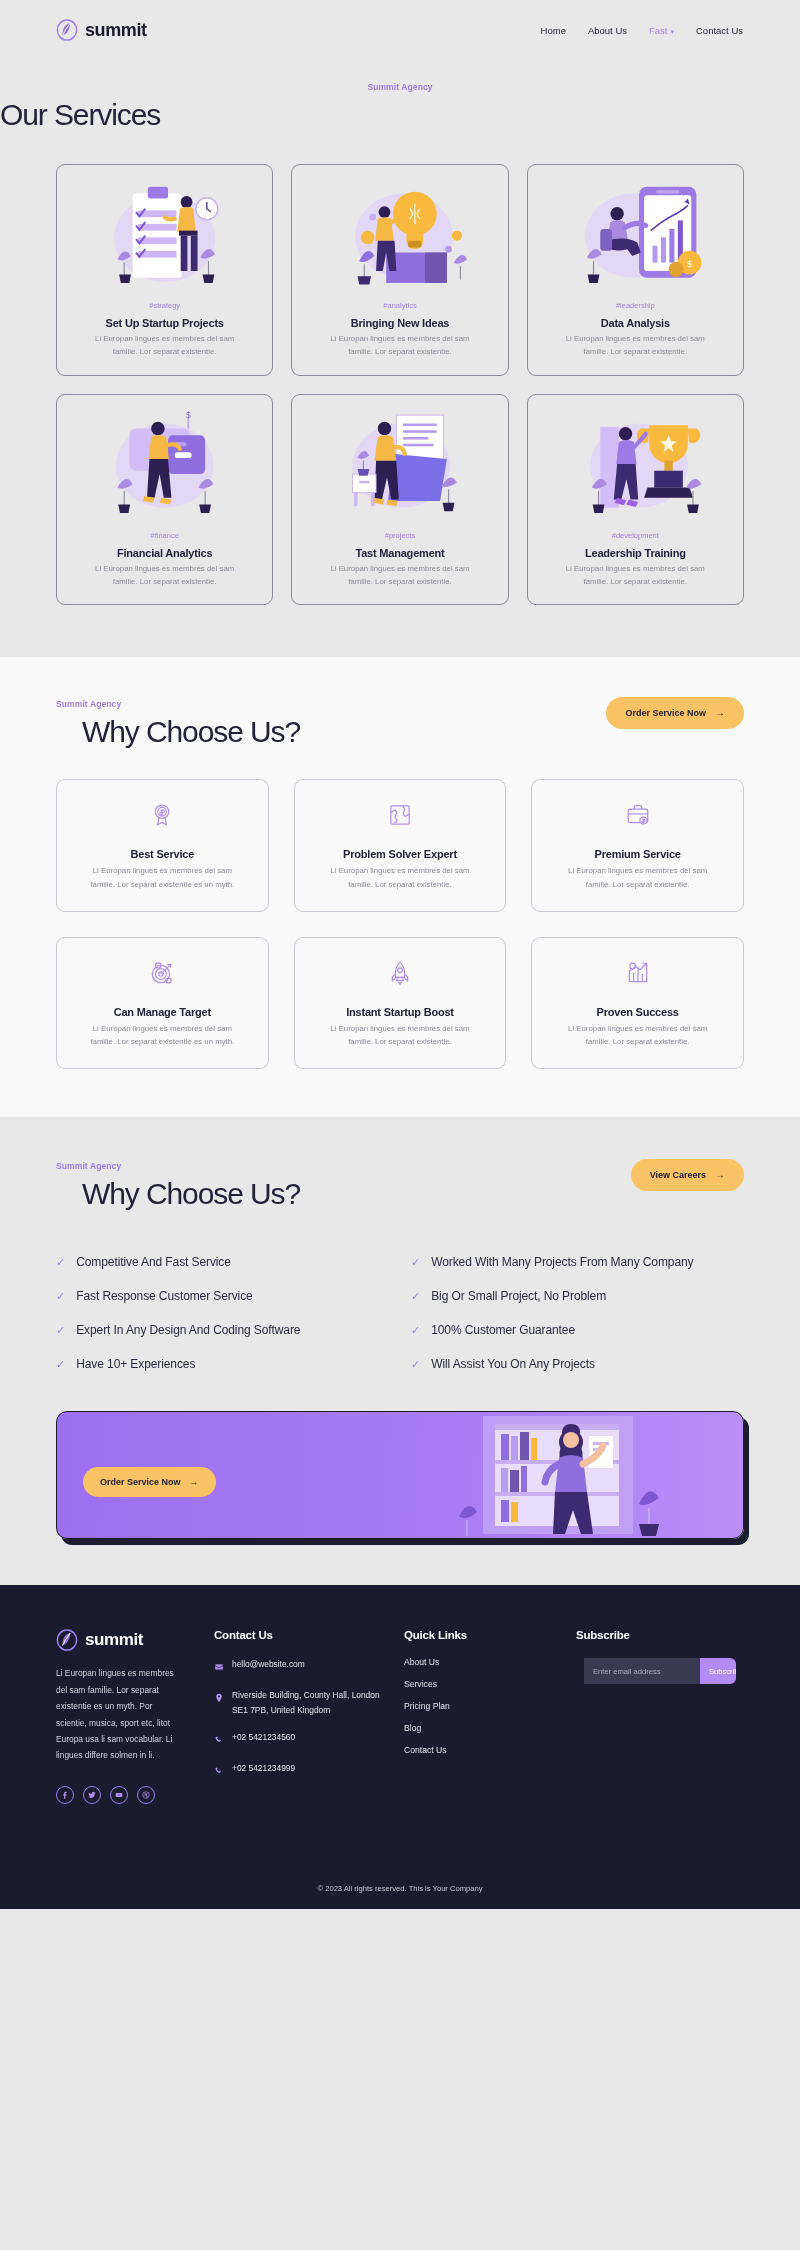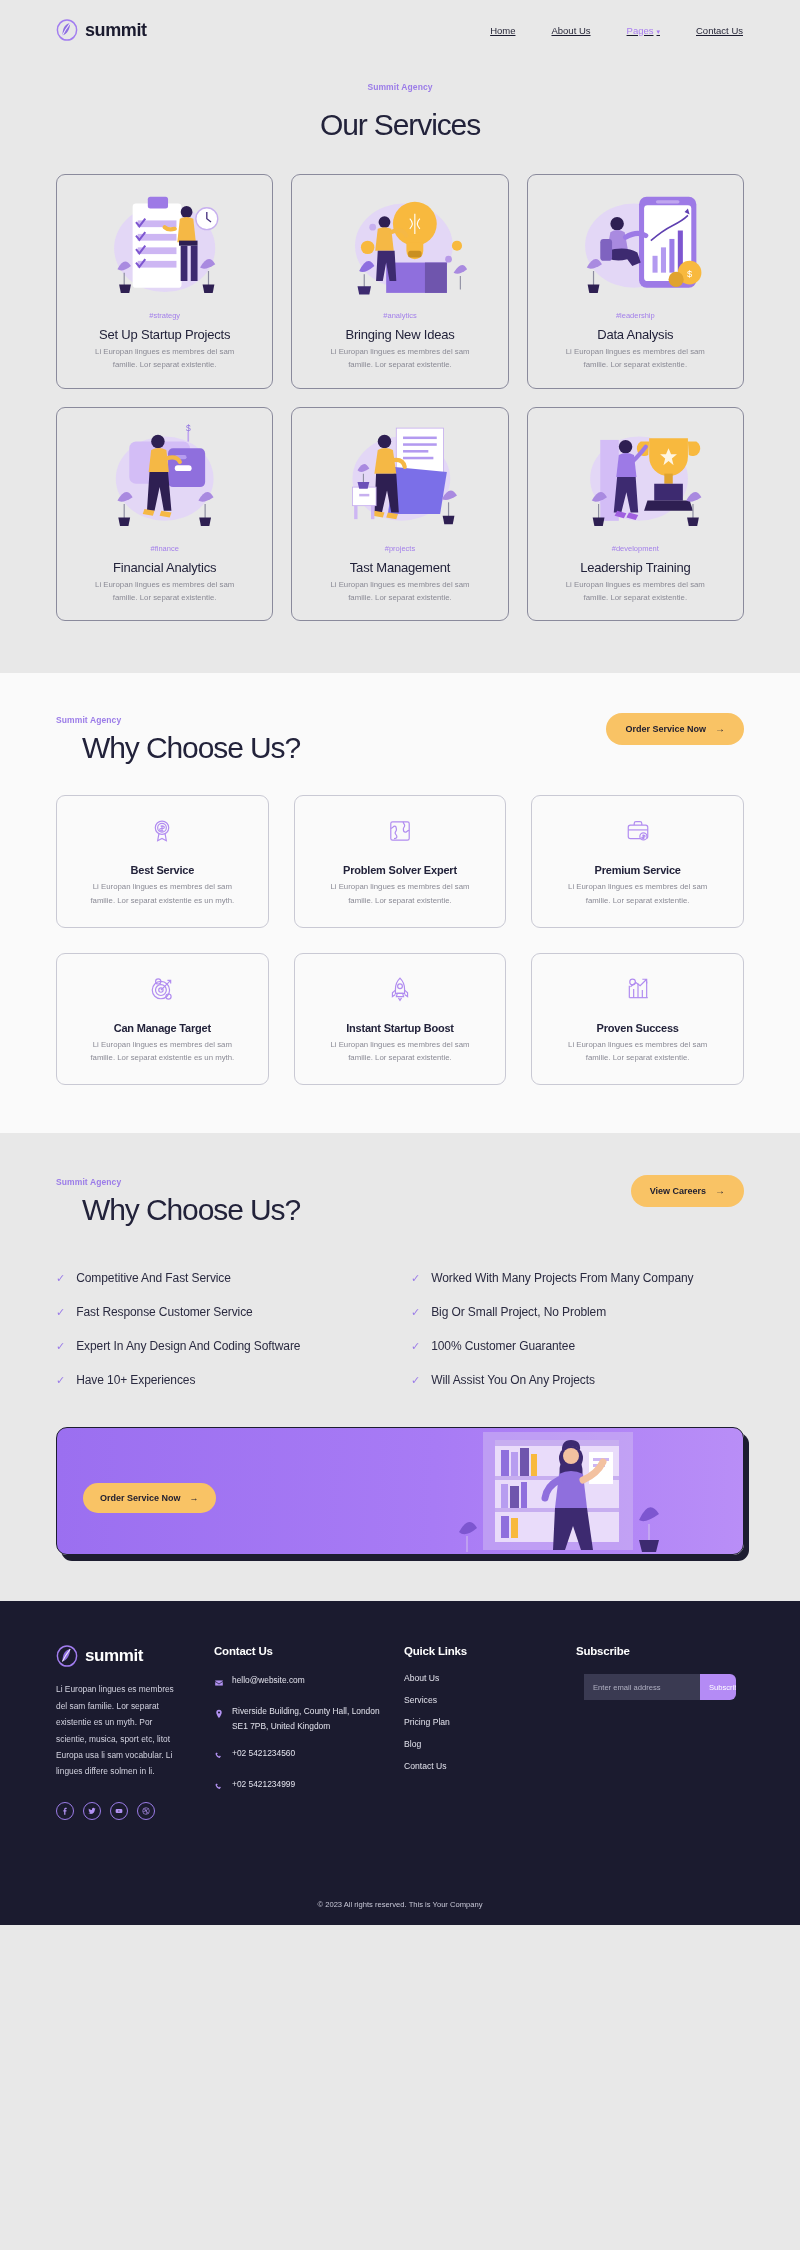--- a/index.html
+++ b/index.html
@@ -19,53 +19,53 @@
     align-items: center;
     justify-content: space-between;
     padding: 0 57px 0 56px;
     background: #e8e8e8;
   }
   .brand { display: flex; align-items: center; gap: 7px; }
   .brand-mark { width: 22px; height: 22px; flex: 0 0 22px; }
   .brand-name {
     font-size: 18px; font-weight: 700; letter-spacing: -0.4px; color: #1b1b2f;
   }
-  .main-nav { display: flex; align-items: flex-start; gap: 36px; text-decoration: underline; }
+  .main-nav { display: flex; align-items: flex-start; gap: 22px; }
   .nav-link {
     font-size: 9.5px; color: #262638; text-decoration: none; white-space: nowrap;
   }
   .nav-link.is-active { color: #a97ef0; }
   .nav-caret { font-size: 7px; margin-left: 3px; color: #a97ef0; }
 
   
   .services-section { background: #e8e8e8; padding: 22px 0 52px; }
   .eyebrow {
     font-size: 8.5px; color: #9b7ce8; font-weight: 600; letter-spacing: .1px;
   }
   .eyebrow.centered { text-align: center; }
   .section-title {
     font-size: 30px; font-weight: 400; letter-spacing: -1.1px; color: #22223a;
   }
-  .section-title.centered { text-align: center; margin-top: 16px; }
+  .section-title.centered { text-align: left; margin-top: 6px; }
 
   .cards-grid {
     width: 688px; margin: 32px auto 0;
     display: grid; grid-template-columns: repeat(3, 1fr); gap: 18px;
   }
   .service-card {
     border: 1px solid #8a8a9c;
     border-radius: 9px;
     background: #e8e8e8;
     padding: 10px 10px 16px;
     display: flex; flex-direction: column; align-items: center;
   }
   .service-illo { width: 100%; height: 118px; }
   .service-tag { font-size: 7.5px; color: #a481ea; margin-top: 8px; }
   .service-name {
-    font-size: 13px; font-weight: 400; color: #22223a; margin-top: 7px; letter-spacing: -.2px;
+    font-size: 11px; font-weight: 700; color: #22223a; margin-top: 7px; letter-spacing: -.2px;
   }
   .service-desc {
     font-size: 7.8px; color: #8a8a95; line-height: 1.65; text-align: center; margin-top: 4px;
     max-width: 150px;
   }
 
   
   .why-light { background: #fafafa; padding: 40px 0 48px; }
   .sec-head {
     width: 688px; margin: 0 auto;
@@ -193,21 +193,21 @@
         <ellipse cx="12" cy="12" rx="10.5" ry="11" fill="none" stroke="#a27df0" stroke-width="1.6"></ellipse>
         <path d="M7 18 C7 10 10 5 15.5 4.5 C15 11 12.5 16 7 18 Z" fill="#8e6fe0"></path>
         <path d="M7 18 C9 13.5 12 9 15.5 4.5" fill="none" stroke="#efe8fc" stroke-width="1.1"></path>
       </svg>
     </span>
     <span class="brand-name">summit</span>
   </div>
   <nav class="main-nav">
     <a class="nav-link" href="#">Home</a>
     <a class="nav-link" href="#">About Us</a>
-    <a class="nav-link is-active" href="#"><span>Pages</span><span class="nav-caret">▾</span></a>
+    <a class="nav-link is-active" href="#"><span>Fast</span><span class="nav-caret">▾</span></a>
     <a class="nav-link" href="#">Contact Us</a>
   </nav>
 </header>
 
 <section class="services-section">
   <div class="eyebrow centered">Summit Agency</div>
   <h1 class="section-title centered">Our Services</h1>
 
   <div class="cards-grid">
 

